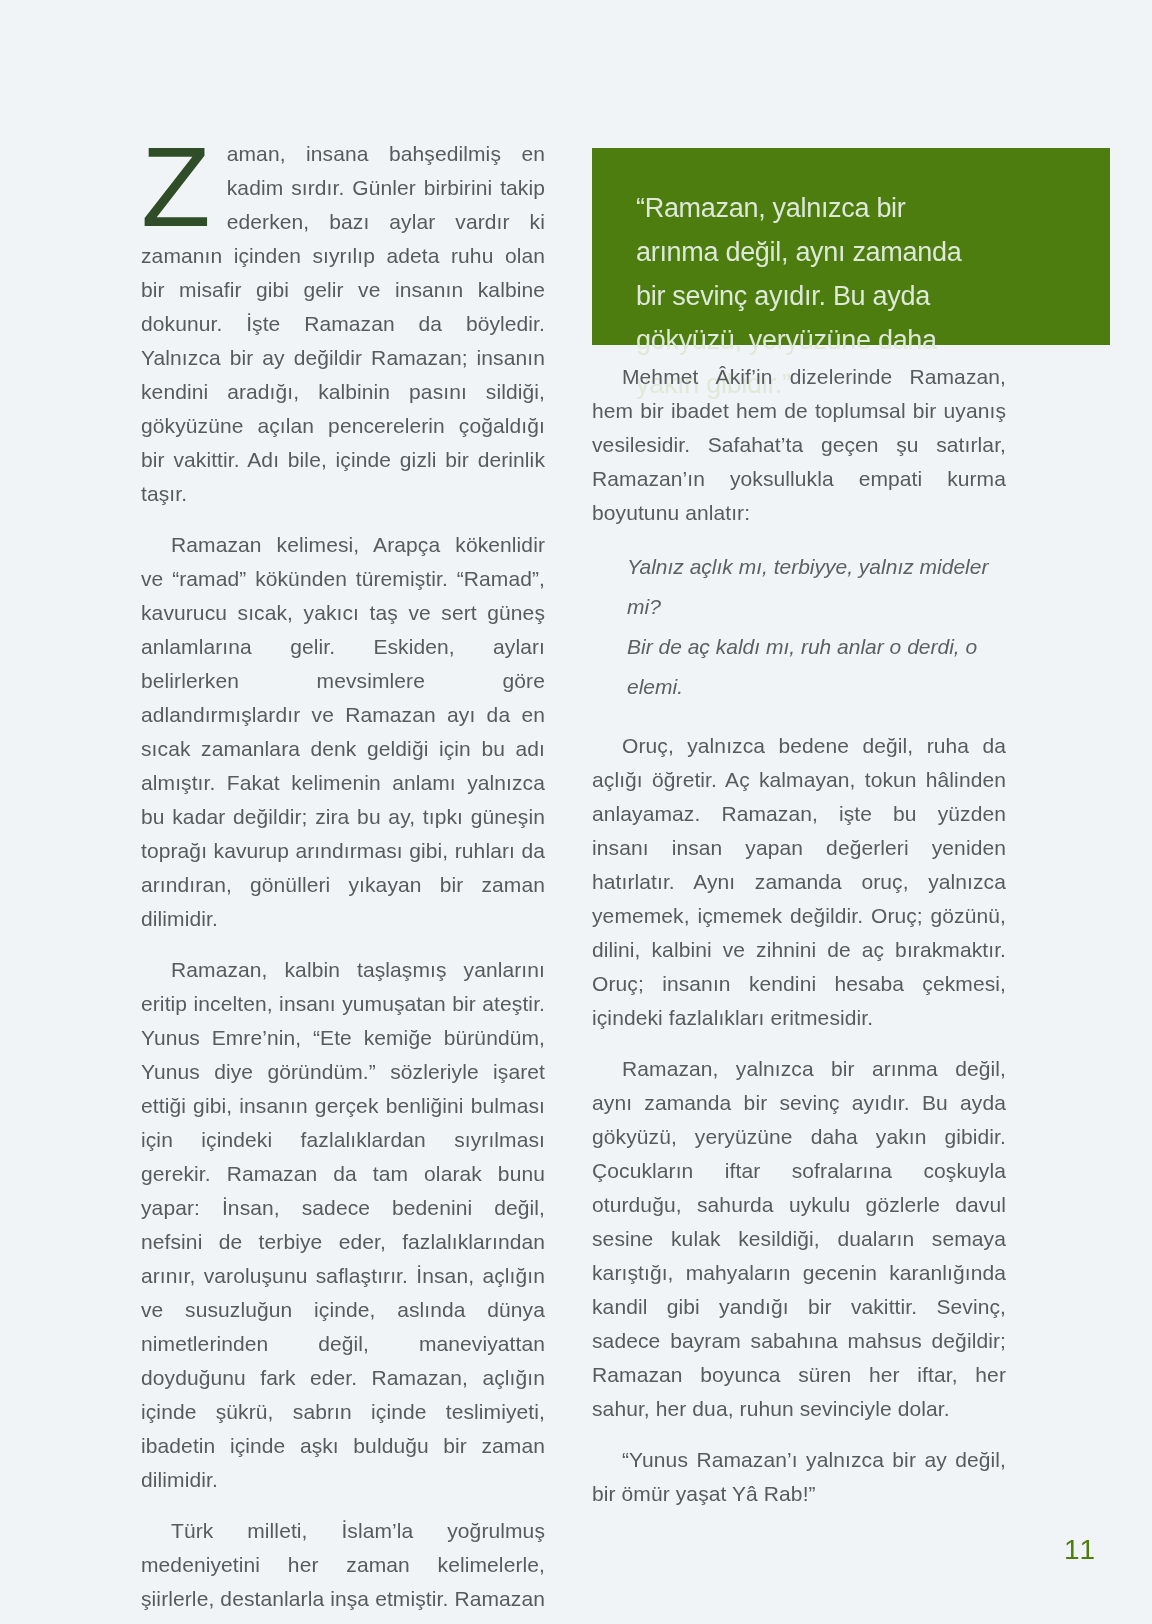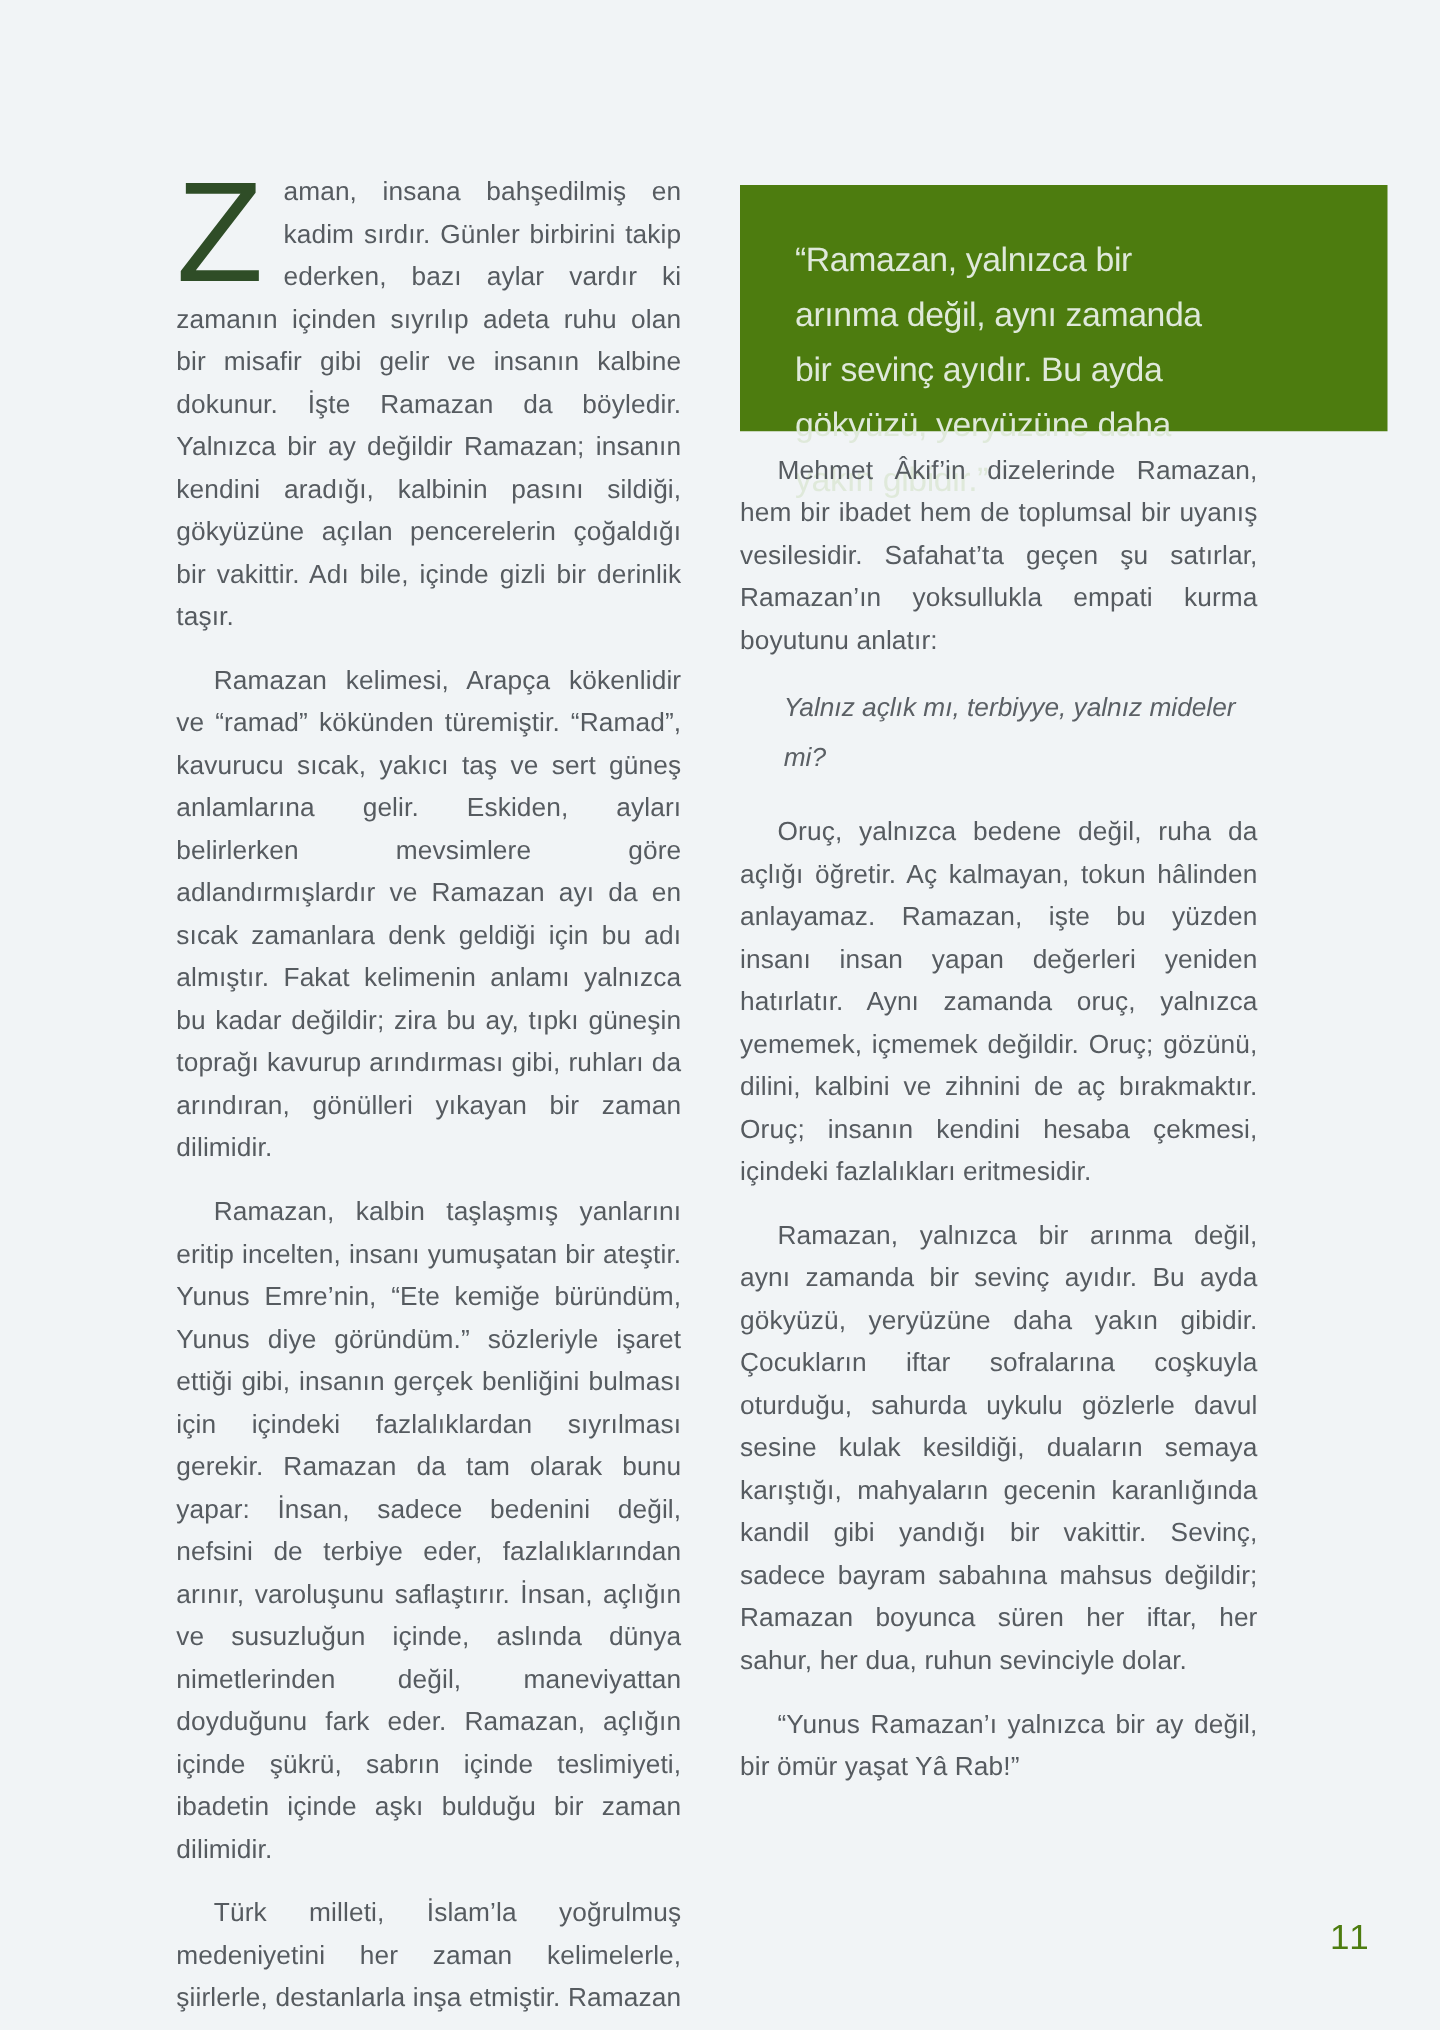--- a/index.html
+++ b/index.html
@@ -95,20 +95,21 @@
     </p>
     <p class="body">Ramazan kelimesi, Arapça kökenlidir ve “ramad” kökünden türemiştir. “Ramad”, kavurucu sıcak, yakıcı taş ve sert güneş anlamlarına gelir. Eskiden, ayları belirlerken mevsimlere göre adlandırmışlardır ve Ramazan ayı da en sıcak zamanlara denk geldiği için bu adı almıştır. Fakat kelimenin anlamı yalnızca bu kadar değildir; zira bu ay, tıpkı güneşin toprağı kavurup arındırması gibi, ruhları da arındıran, gönülleri yıkayan bir zaman dilimidir.</p>
     <p class="body">Ramazan, kalbin taşlaşmış yanlarını eritip incelten, insanı yumuşatan bir ateştir. Yunus Emre’nin, “Ete kemiğe büründüm, Yunus diye göründüm.” sözleriyle işaret ettiği gibi, insanın gerçek benliğini bulması için içindeki fazlalıklardan sıyrılması gerekir. Ramazan da tam olarak bunu yapar: İnsan, sadece bedenini değil, nefsini de terbiye eder, fazlalıklarından arınır, varoluşunu saflaştırır. İnsan, açlığın ve susuzluğun içinde, aslında dünya nimetlerinden değil, maneviyattan doyduğunu fark eder. Ramazan, açlığın içinde şükrü, sabrın içinde teslimiyeti, ibadetin içinde aşkı bulduğu bir zaman dilimidir.</p>
     <p class="body">Türk milleti, İslam’la yoğrulmuş medeniyetini her zaman kelimelerle, şiirlerle, destanlarla inşa etmiştir. Ramazan da bu edebi dünyada derin izler bırakmış, şairlerin ve yazarların mısralarında bir kandil gibi yanmıştır.</p>
   </div>
 
   <div class="col-right">
     <p class="body">Mehmet Âkif’in dizelerinde Ramazan, hem bir ibadet hem de toplumsal bir uyanış vesilesidir. Safahat’ta geçen şu satırlar, Ramazan’ın yoksullukla empati kurma boyutunu anlatır:</p>
     <div class="poem">
       <span class="poem-line">Yalnız açlık mı, terbiyye, yalnız mideler mi?</span>
+      <span class="poem-line">Bir de aç kaldı mı, ruh anlar o derdi, o elemi.</span>
     </div>
     <p class="body">Oruç, yalnızca bedene değil, ruha da açlığı öğretir. Aç kalmayan, tokun hâlinden anlayamaz. Ramazan, işte bu yüzden insanı insan yapan değerleri yeniden hatırlatır. Aynı zamanda oruç, yalnızca yememek, içmemek değildir. Oruç; gözünü, dilini, kalbini ve zihnini de aç bırakmaktır. Oruç; insanın kendini hesaba çekmesi, içindeki fazlalıkları eritmesidir.</p>
     <p class="body">Ramazan, yalnızca bir arınma değil, aynı zamanda bir sevinç ayıdır. Bu ayda gökyüzü, yeryüzüne daha yakın gibidir. Çocukların iftar sofralarına coşkuyla oturduğu, sahurda uykulu gözlerle davul sesine kulak kesildiği, duaların semaya karıştığı, mahyaların gecenin karanlığında kandil gibi yandığı bir vakittir. Sevinç, sadece bayram sabahına mahsus değildir; Ramazan boyunca süren her iftar, her sahur, her dua, ruhun sevinciyle dolar.</p>
     <p class="body">“Yunus Ramazan’ı yalnızca bir ay değil, bir ömür yaşat Yâ Rab!”</p>
   </div>
 
   <div class="page-number">11</div>
 
 </div>
 

